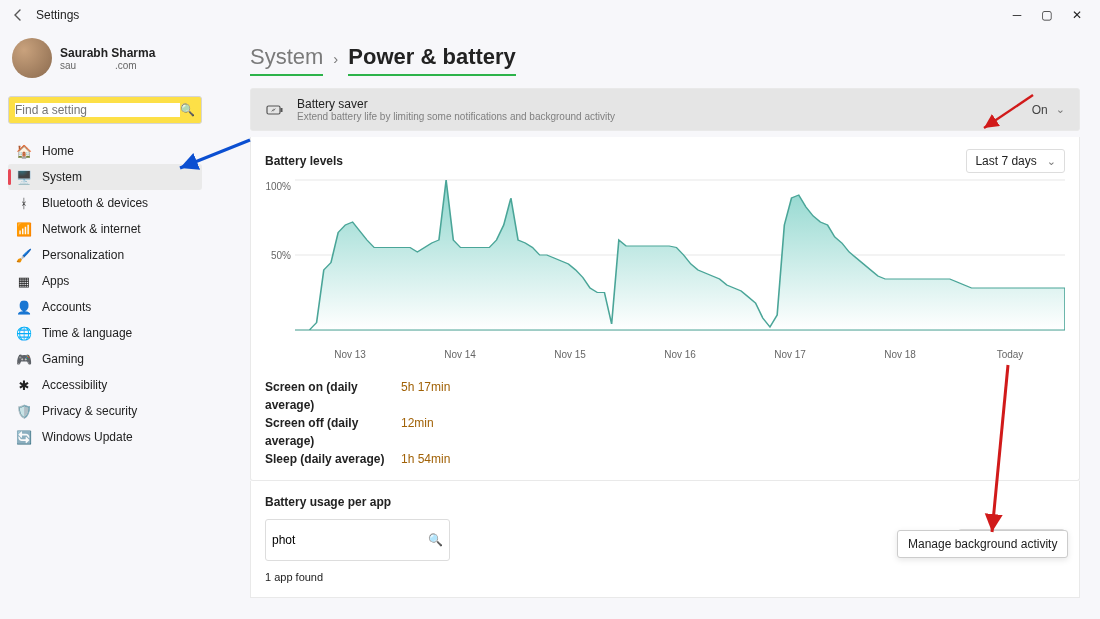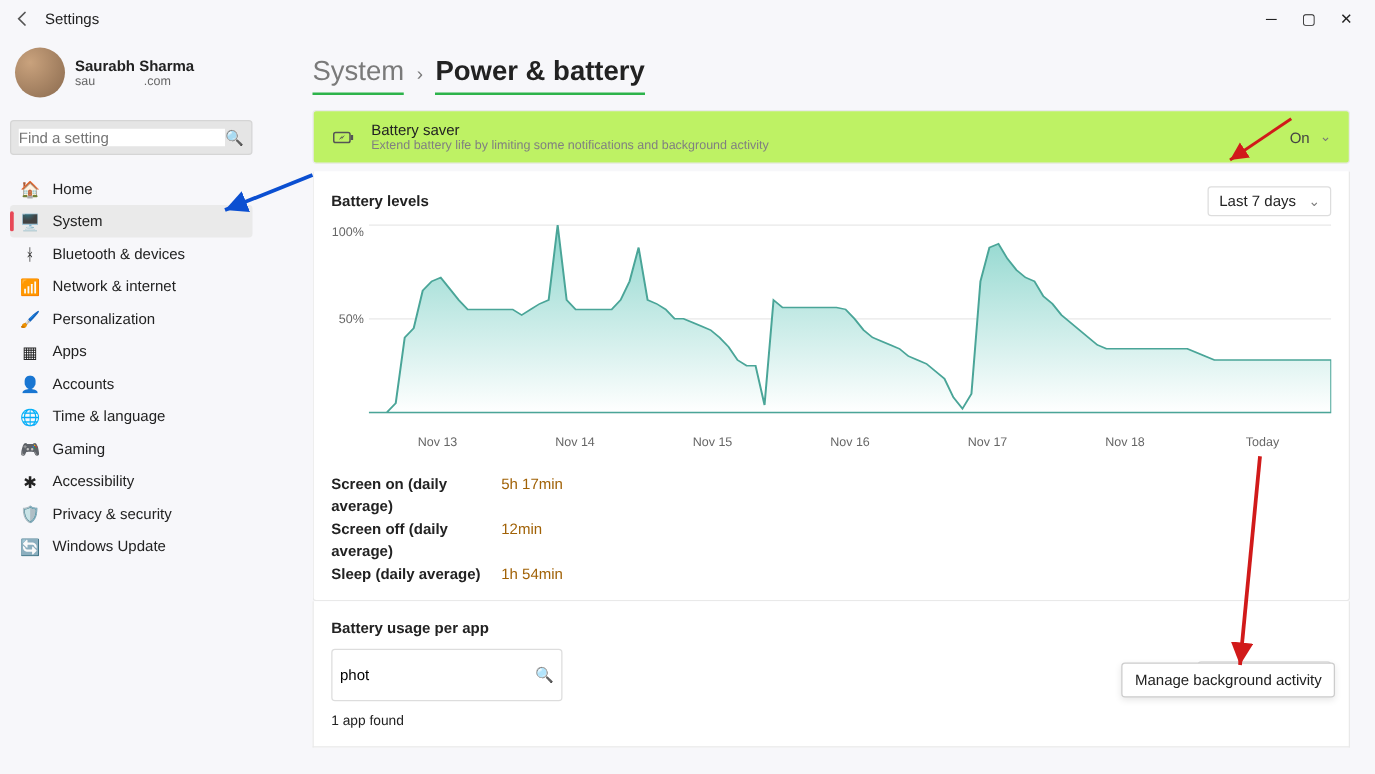--- a/index.html
+++ b/index.html
@@ -8,36 +8,36 @@
   .titlebar .back { width: 20px; height: 20px; display: flex; align-items: center; justify-content: center; }
   .titlebar .title { margin-left: 8px; font-size: 12px; }
   .titlebar .wincontrols { margin-left: auto; display: flex; gap: 0; }
   .titlebar .wincontrols div { width: 30px; height: 30px; display: flex; align-items: center; justify-content: center; font-size: 12px; }
   .layout { display: flex; height: calc(100% - 30px); }
   .sidebar { width: 210px; padding: 0 8px; }
   .user { display: flex; align-items: center; gap: 8px; padding: 8px 4px 12px 4px; }
   .avatar { width: 40px; height: 40px; border-radius: 50%; background: radial-gradient(circle at 30% 30%, #c9a27d, #8a6a4e); }
   .user-name { font-size: 12px; font-weight: 600; }
   .user-email { font-size: 10px; color: #666; }
-  .search { display: flex; align-items: center; background: #e5e5e5; border: 1px solid #d5d5d5; border-radius: 3px; height: 28px; padding: 0 6px; margin: 6px 0 14px 0; }
+  .search { display: flex; align-items: center; background: #fde047; border: 1px solid #d5d5d5; border-radius: 3px; height: 28px; padding: 0 6px; margin: 6px 0 14px 0; }
   .search input { border: none; outline: none; flex: 1; font-size: 12px; }
   .search .sicon { color: #666; }
   .nav { display: flex; flex-direction: column; gap: 0; }
   .nav-item { display: flex; align-items: center; gap: 10px; height: 26px; padding: 0 8px; border-radius: 3px; font-size: 12px; color: #222; }
   .nav-item .icon { width: 16px; height: 16px; display: flex; align-items: center; justify-content: center; font-size: 13px; }
   .nav-item.selected { background: #eaeaea; position: relative; }
   .nav-item.selected::before { content: ""; position: absolute; left: 0; top: 5px; bottom: 5px; width: 3px; background: #e74856; border-radius: 3px; }
   .content { flex: 1; padding: 0 20px 0 40px; overflow-y: auto; }
   .bc { display: flex; align-items: baseline; gap: 10px; padding: 14px 0 6px 0; }
   .bc .parent { font-size: 22px; color: #7a7a7a; position: relative; }
   .bc .parent::after { content: ""; position: absolute; left: 0; right: 0; bottom: -6px; height: 2px; background: #2db34a; }
   .bc .chev { color: #7a7a7a; font-size: 15px; }
   .bc .current { font-size: 22px; font-weight: 600; position: relative; }
   .bc .current::after { content: ""; position: absolute; left: 0; right: 0; bottom: -6px; height: 2px; background: #2db34a; }
-  .card { background: #bef264; border: 1px solid #e9e9e9; border-radius: 3px; margin: 6px 0; }
+  .card { background: #e5e5e5; border: 1px solid #e9e9e9; border-radius: 3px; margin: 6px 0; }
   .card-row { display: flex; align-items: center; padding: 8px 14px; gap: 12px; }
   .card-icon { width: 20px; height: 20px; display: flex; align-items: center; justify-content: center; color: #555; }
   .card-title { font-size: 12px; font-weight: 500; }
   .card-sub { font-size: 10px; color: #808080; }
   .card-right { margin-left: auto; display: flex; align-items: center; gap: 8px; color: #444; font-size: 12px; }
   .chevron { color: #777; font-size: 11px; }
   .chart-card { background: #fff; border: 1px solid #e9e9e9; border-top: none; border-radius: 0 0 3px 3px; padding: 12px 14px; }
   .chart-head { display: flex; align-items: center; }
   .chart-head .label { font-size: 12px; font-weight: 600; }
   .chart-head .drop { margin-left: auto; border: 1px solid #ddd; border-radius: 3px; padding: 4px 8px; display: flex; align-items: center; gap: 10px; font-size: 12px; }

